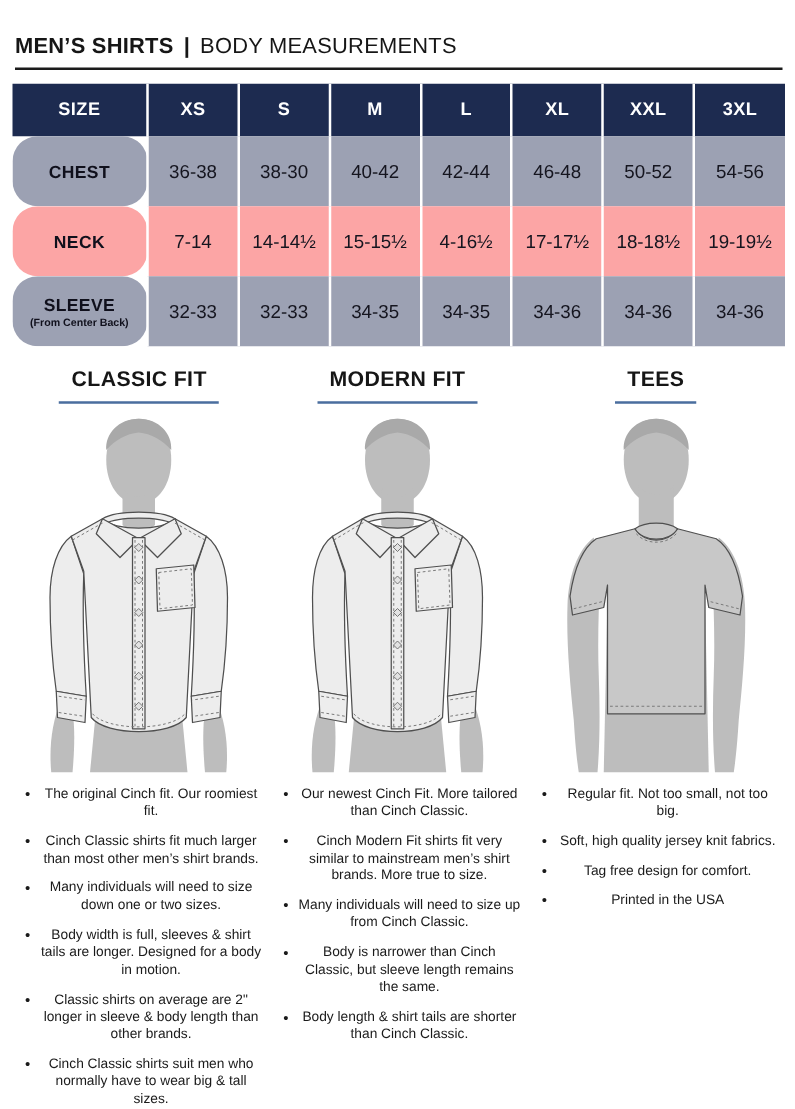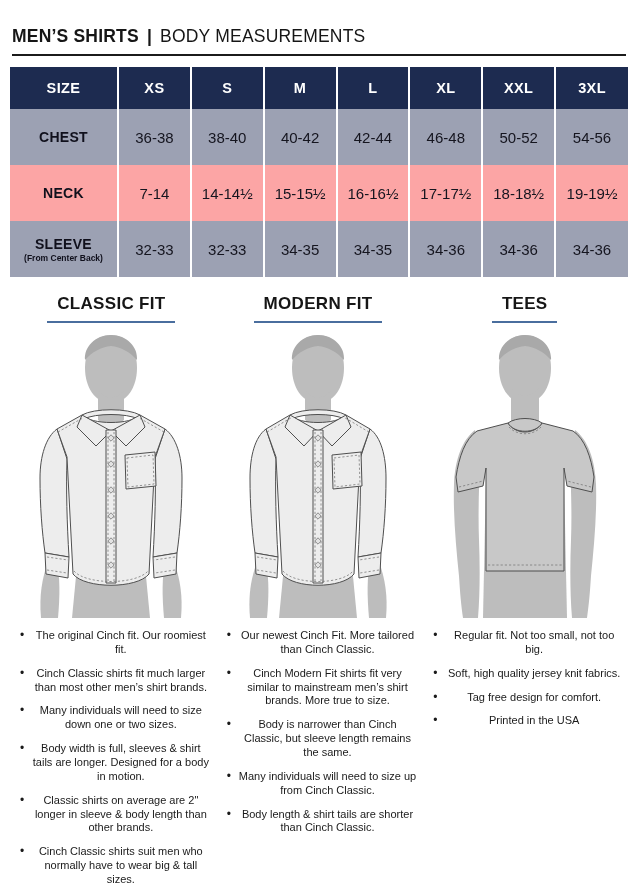--- a/index.html
+++ b/index.html
@@ -13,21 +13,21 @@
   .page-header h1 .t-bold { font-weight: 700; }
   .page-header h1 .t-sep { font-weight: 700; padding: 0 3px; }
   .header-rule { border: none; border-top: 2.5px solid #1b1b1b; margin: 7px 0 0 0; }
 
   
   table.size-table { margin: 11px 10px 0 10px; width: 618px; border-collapse: collapse; table-layout: fixed; text-align: center; padding-left: 10px; }
   table.size-table col.first { width: 108px; }
   table.size-table thead th { background: #1d2b50; color: #ffffff; font-size: 14.5px; font-weight: 700; height: 42px; letter-spacing: .4px; }
   table.size-table tbody tr.row-med  { background: #9ca1b3; }
   table.size-table tbody tr.row-light{ background: #fca5a5; }
-  table.size-table tbody th { font-size: 14px; font-weight: 700; color: #10101c; letter-spacing: .3px; }
+  table.size-table tbody th { font-size: 14px; font-weight: 700; color: #10101c; letter-spacing: .3px; border-radius: 20px; }
   table.size-table tbody td { font-size: 15px; color: #15151f; }
   table.size-table tbody tr { height: 56px; }
   table.size-table tr > *:not(:first-child) { border-left: 2px solid #ffffff; }
   .sublabel { display: block; font-size: 8.5px; font-weight: 700; letter-spacing: 0; margin-top: 1px; }
 
   
   .sections { display: flex; padding: 0 8px; margin-top: 17px; }
   .fit-section { flex: 1 1 0; display: flex; flex-direction: column; align-items: center; min-width: 0; }
   .fit-section h2 { font-size: 17px; font-weight: 700; color: #161616; letter-spacing: .3px; text-align: center; }
   .fit-section h2 span { display: inline-block; border-bottom: 2px solid #4a6e9e; padding: 0 10px 7px 10px; }
@@ -70,33 +70,33 @@
         <th>L</th>
         <th>XL</th>
         <th>XXL</th>
         <th>3XL</th>
       </tr>
     </thead>
     <tbody>
       <tr class="row-med">
         <th>CHEST</th>
         <td>36-38</td>
-        <td>38-40</td>
+        <td>38-30</td>
         <td>40-42</td>
         <td>42-44</td>
         <td>46-48</td>
         <td>50-52</td>
         <td>54-56</td>
       </tr>
       <tr class="row-light">
         <th>NECK</th>
         <td>7-14</td>
         <td>14-14½</td>
         <td>15-15½</td>
-        <td>16-16½</td>
+        <td>4-16½</td>
         <td>17-17½</td>
         <td>18-18½</td>
         <td>19-19½</td>
       </tr>
       <tr class="row-med">
         <th>
           <span>SLEEVE</span>
           <span class="sublabel">(From Center Back)</span>
         </th>
         <td>32-33</td>
@@ -210,22 +210,22 @@
             <path d="M90,158.8 L93.2,162 L90,165.2 L86.8,162 Z"></path>
             <path d="M90,184.8 L93.2,188 L90,191.2 L86.8,188 Z"></path>
             <path d="M90,209.8 L93.2,213 L90,216.2 L86.8,213 Z"></path>
             <path d="M90,233.8 L93.2,237 L90,240.2 L86.8,237 Z"></path>
           </g>
         </svg>
       </div>
       <ul class="bullets">
         <li>Our newest Cinch Fit. More tailored than Cinch Classic.</li>
         <li>Cinch Modern Fit shirts fit very similar to mainstream men’s shirt brands. More true to size.</li>
+        <li>Many individuals will need to size up from Cinch Classic.</li>
         <li>Body is narrower than Cinch Classic, but sleeve length remains the same.</li>
-        <li>Many individuals will need to size up from Cinch Classic.</li>
         <li>Body length &amp; shirt tails are shorter than Cinch Classic.</li>
       </ul>
     </section>
 
     <section class="fit-section">
       <h2><span>TEES</span></h2>
       <div class="figure">
         <svg viewBox="0 0 180 290" width="182" height="290">
           <g fill="#bdbdbd">
             <path d="M90,7 C74,7 64,21 64,40 C64,59 74,75 90,75 C106,75 116,59 116,40 C116,21 106,7 90,7 Z"></path>

